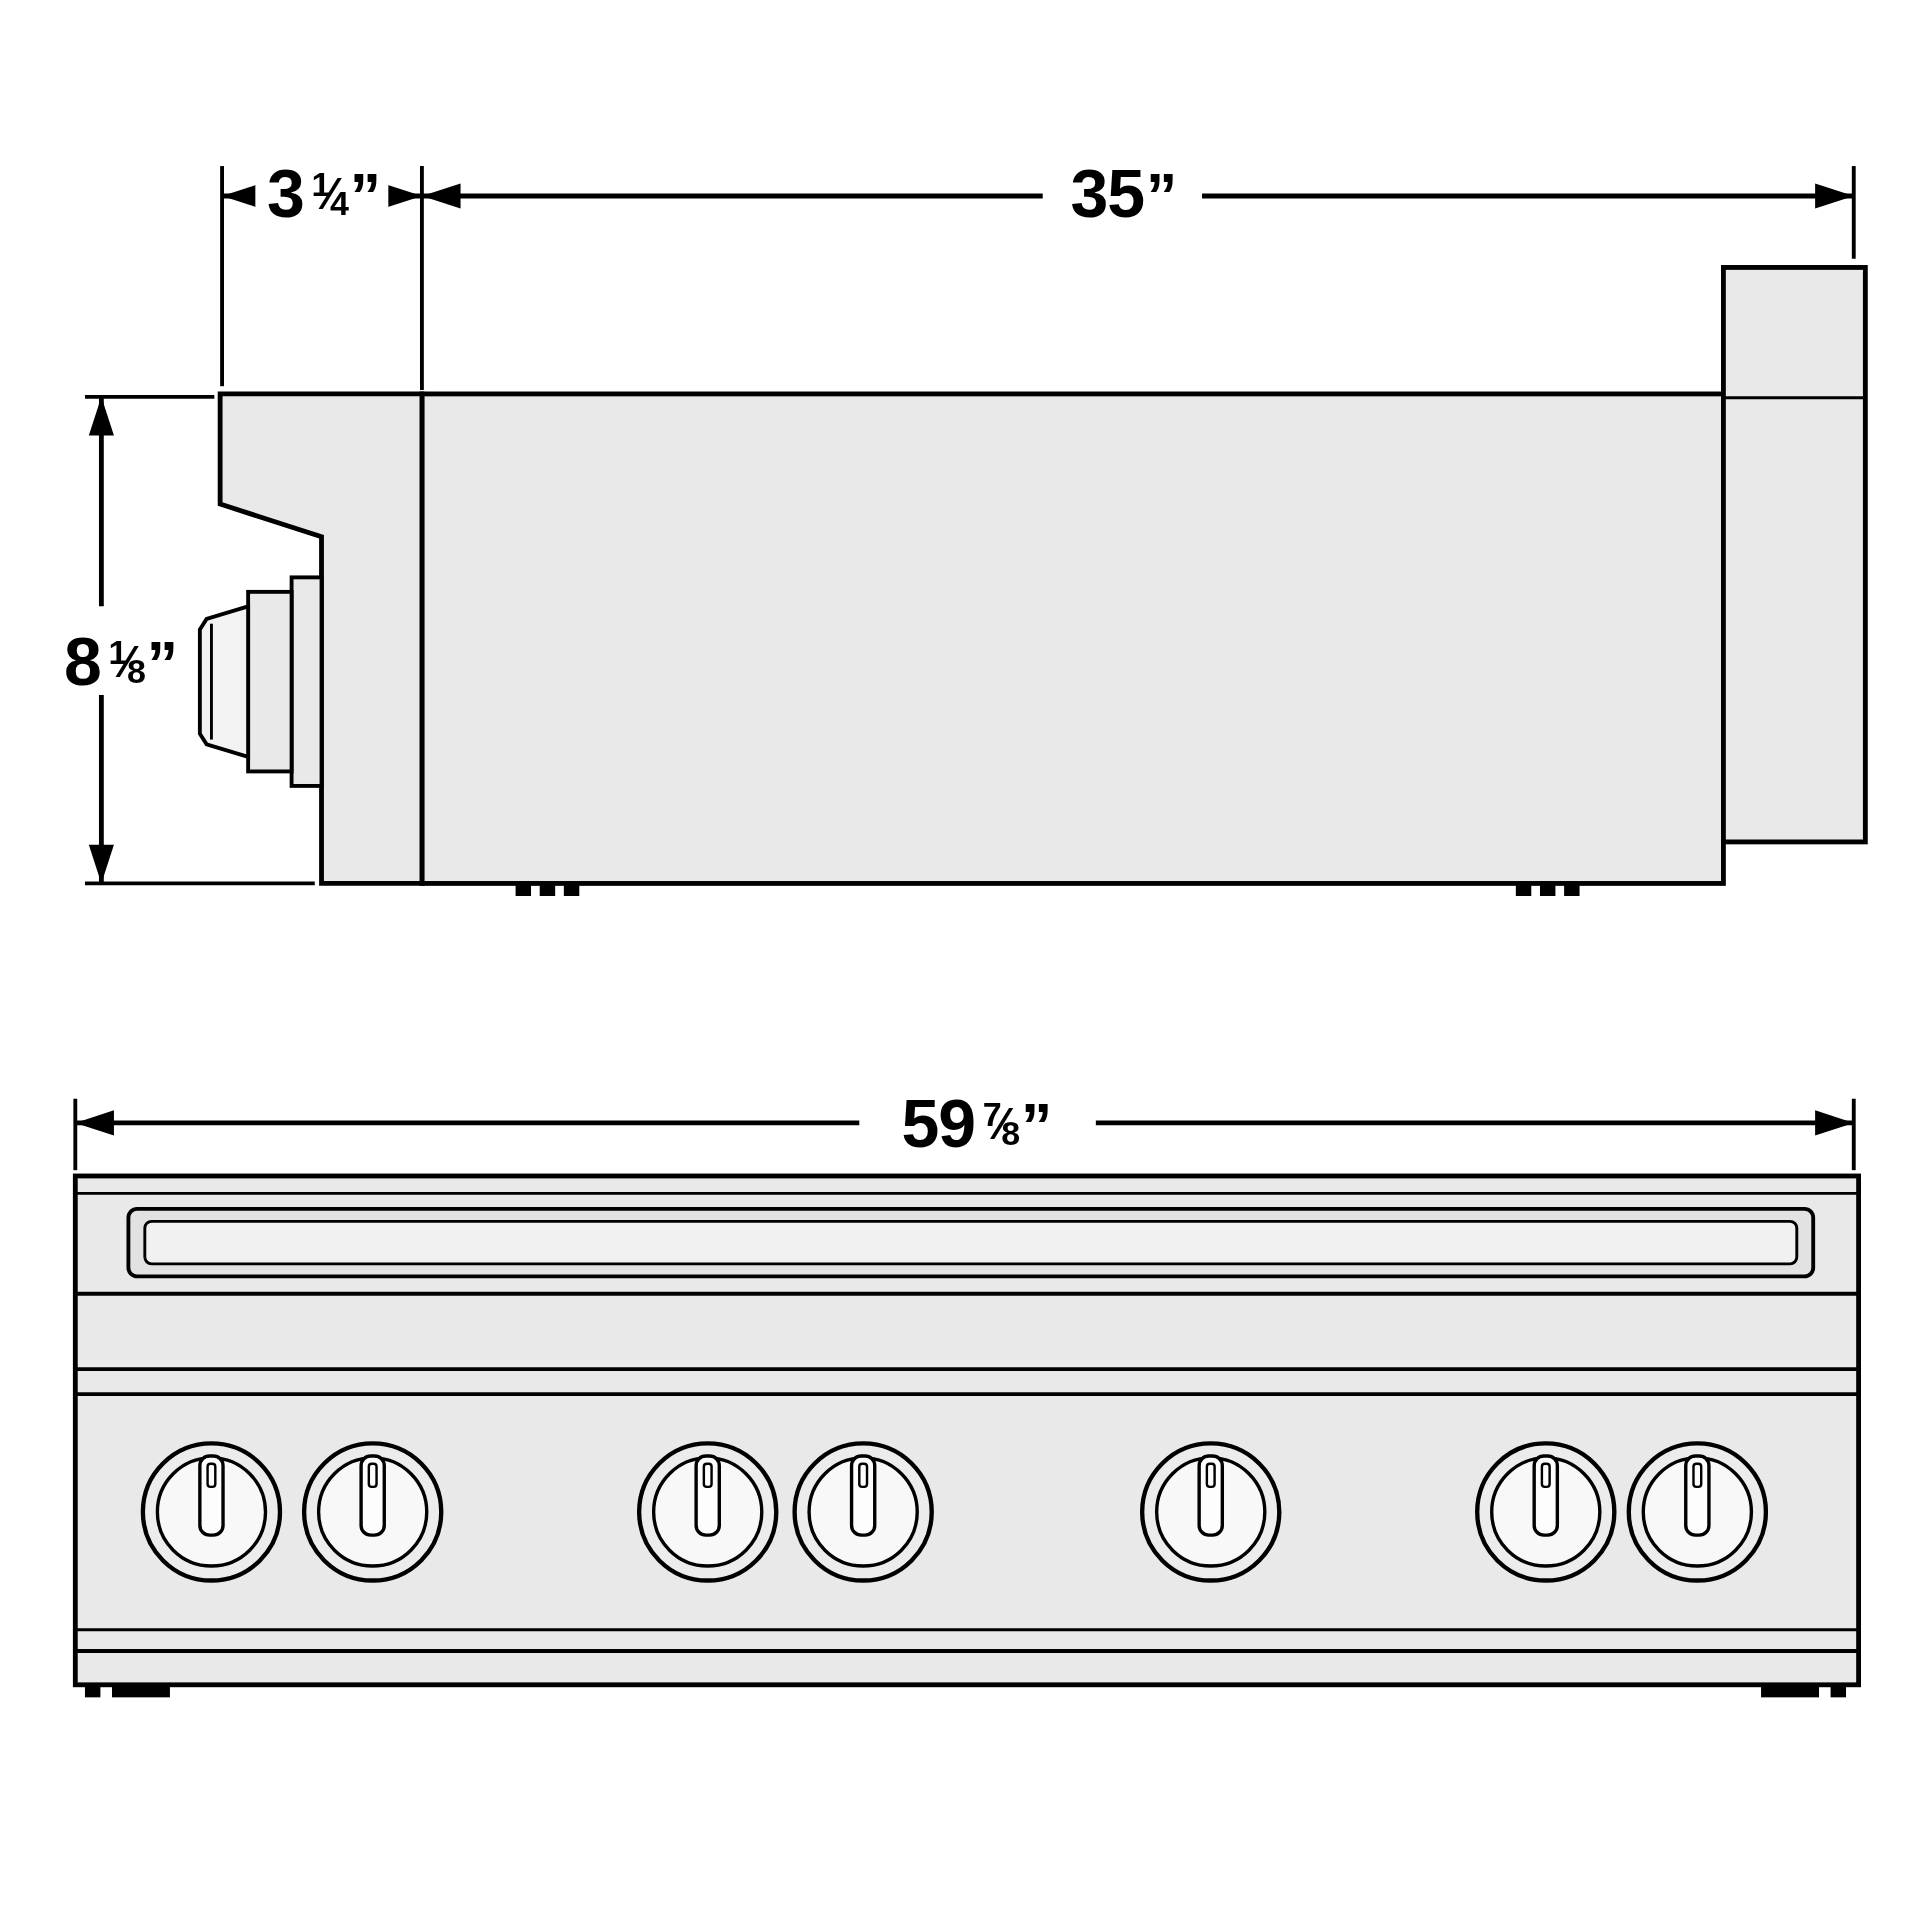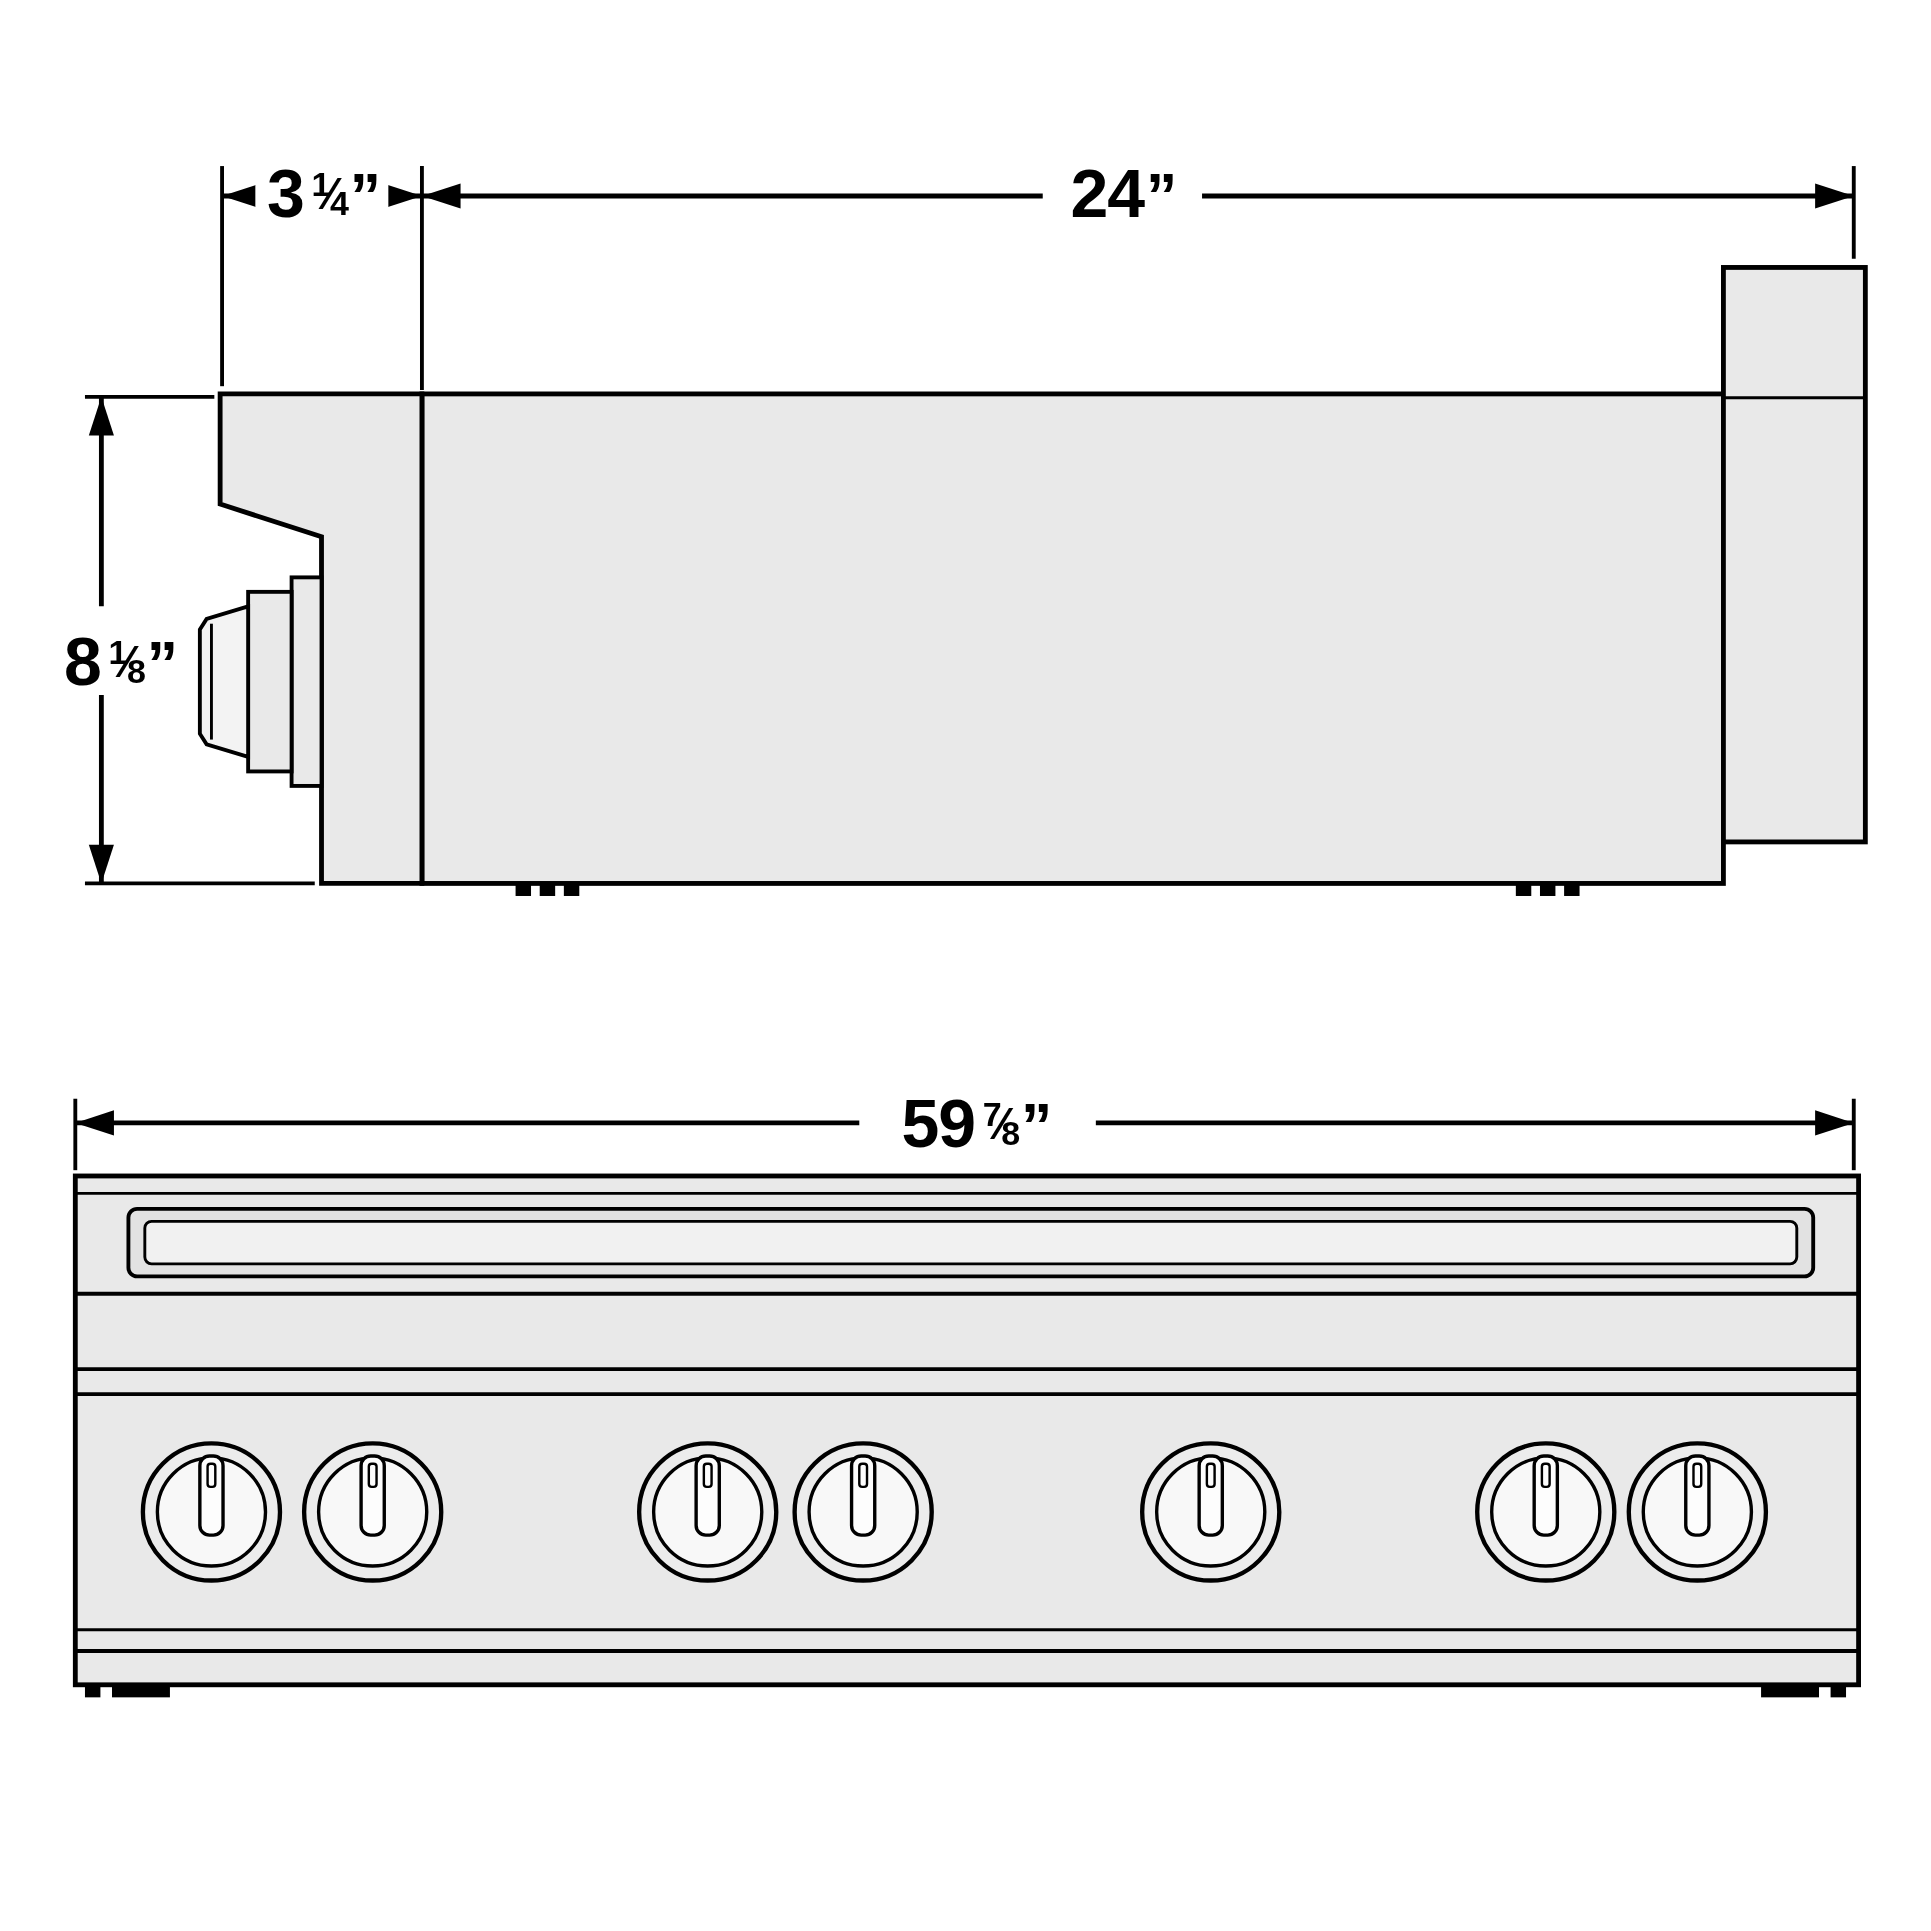--- a/index.html
+++ b/index.html
@@ -180,21 +180,21 @@
         <path class="arrow" d="M1920,1163 l-40,-13 v26 z"></path>
       </g>
     </g>
   </svg>
 
   <div class="dim-label" style="left:322px; top:193px;">
     <span class="whole">3</span><span class="frac"><span class="fnum">1</span><span class="fsl">⁄</span><span class="fden">4</span></span><span class="quote">”</span>
   </div>
 
   <div class="dim-label" style="left:1122px; top:193px;">
-    <span class="whole">24</span><span class="quote">”</span>
+    <span class="whole">35</span><span class="quote">”</span>
   </div>
 
   <div class="dim-label" style="left:119px; top:661px;">
     <span class="whole">8</span><span class="frac"><span class="fnum">1</span><span class="fsl">⁄</span><span class="fden">8</span></span><span class="quote">”</span>
   </div>
 
   <div class="dim-label" style="left:975px; top:1123px;">
     <span class="whole">59</span><span class="frac"><span class="fnum">7</span><span class="fsl">⁄</span><span class="fden">8</span></span><span class="quote">”</span>
   </div>
 

